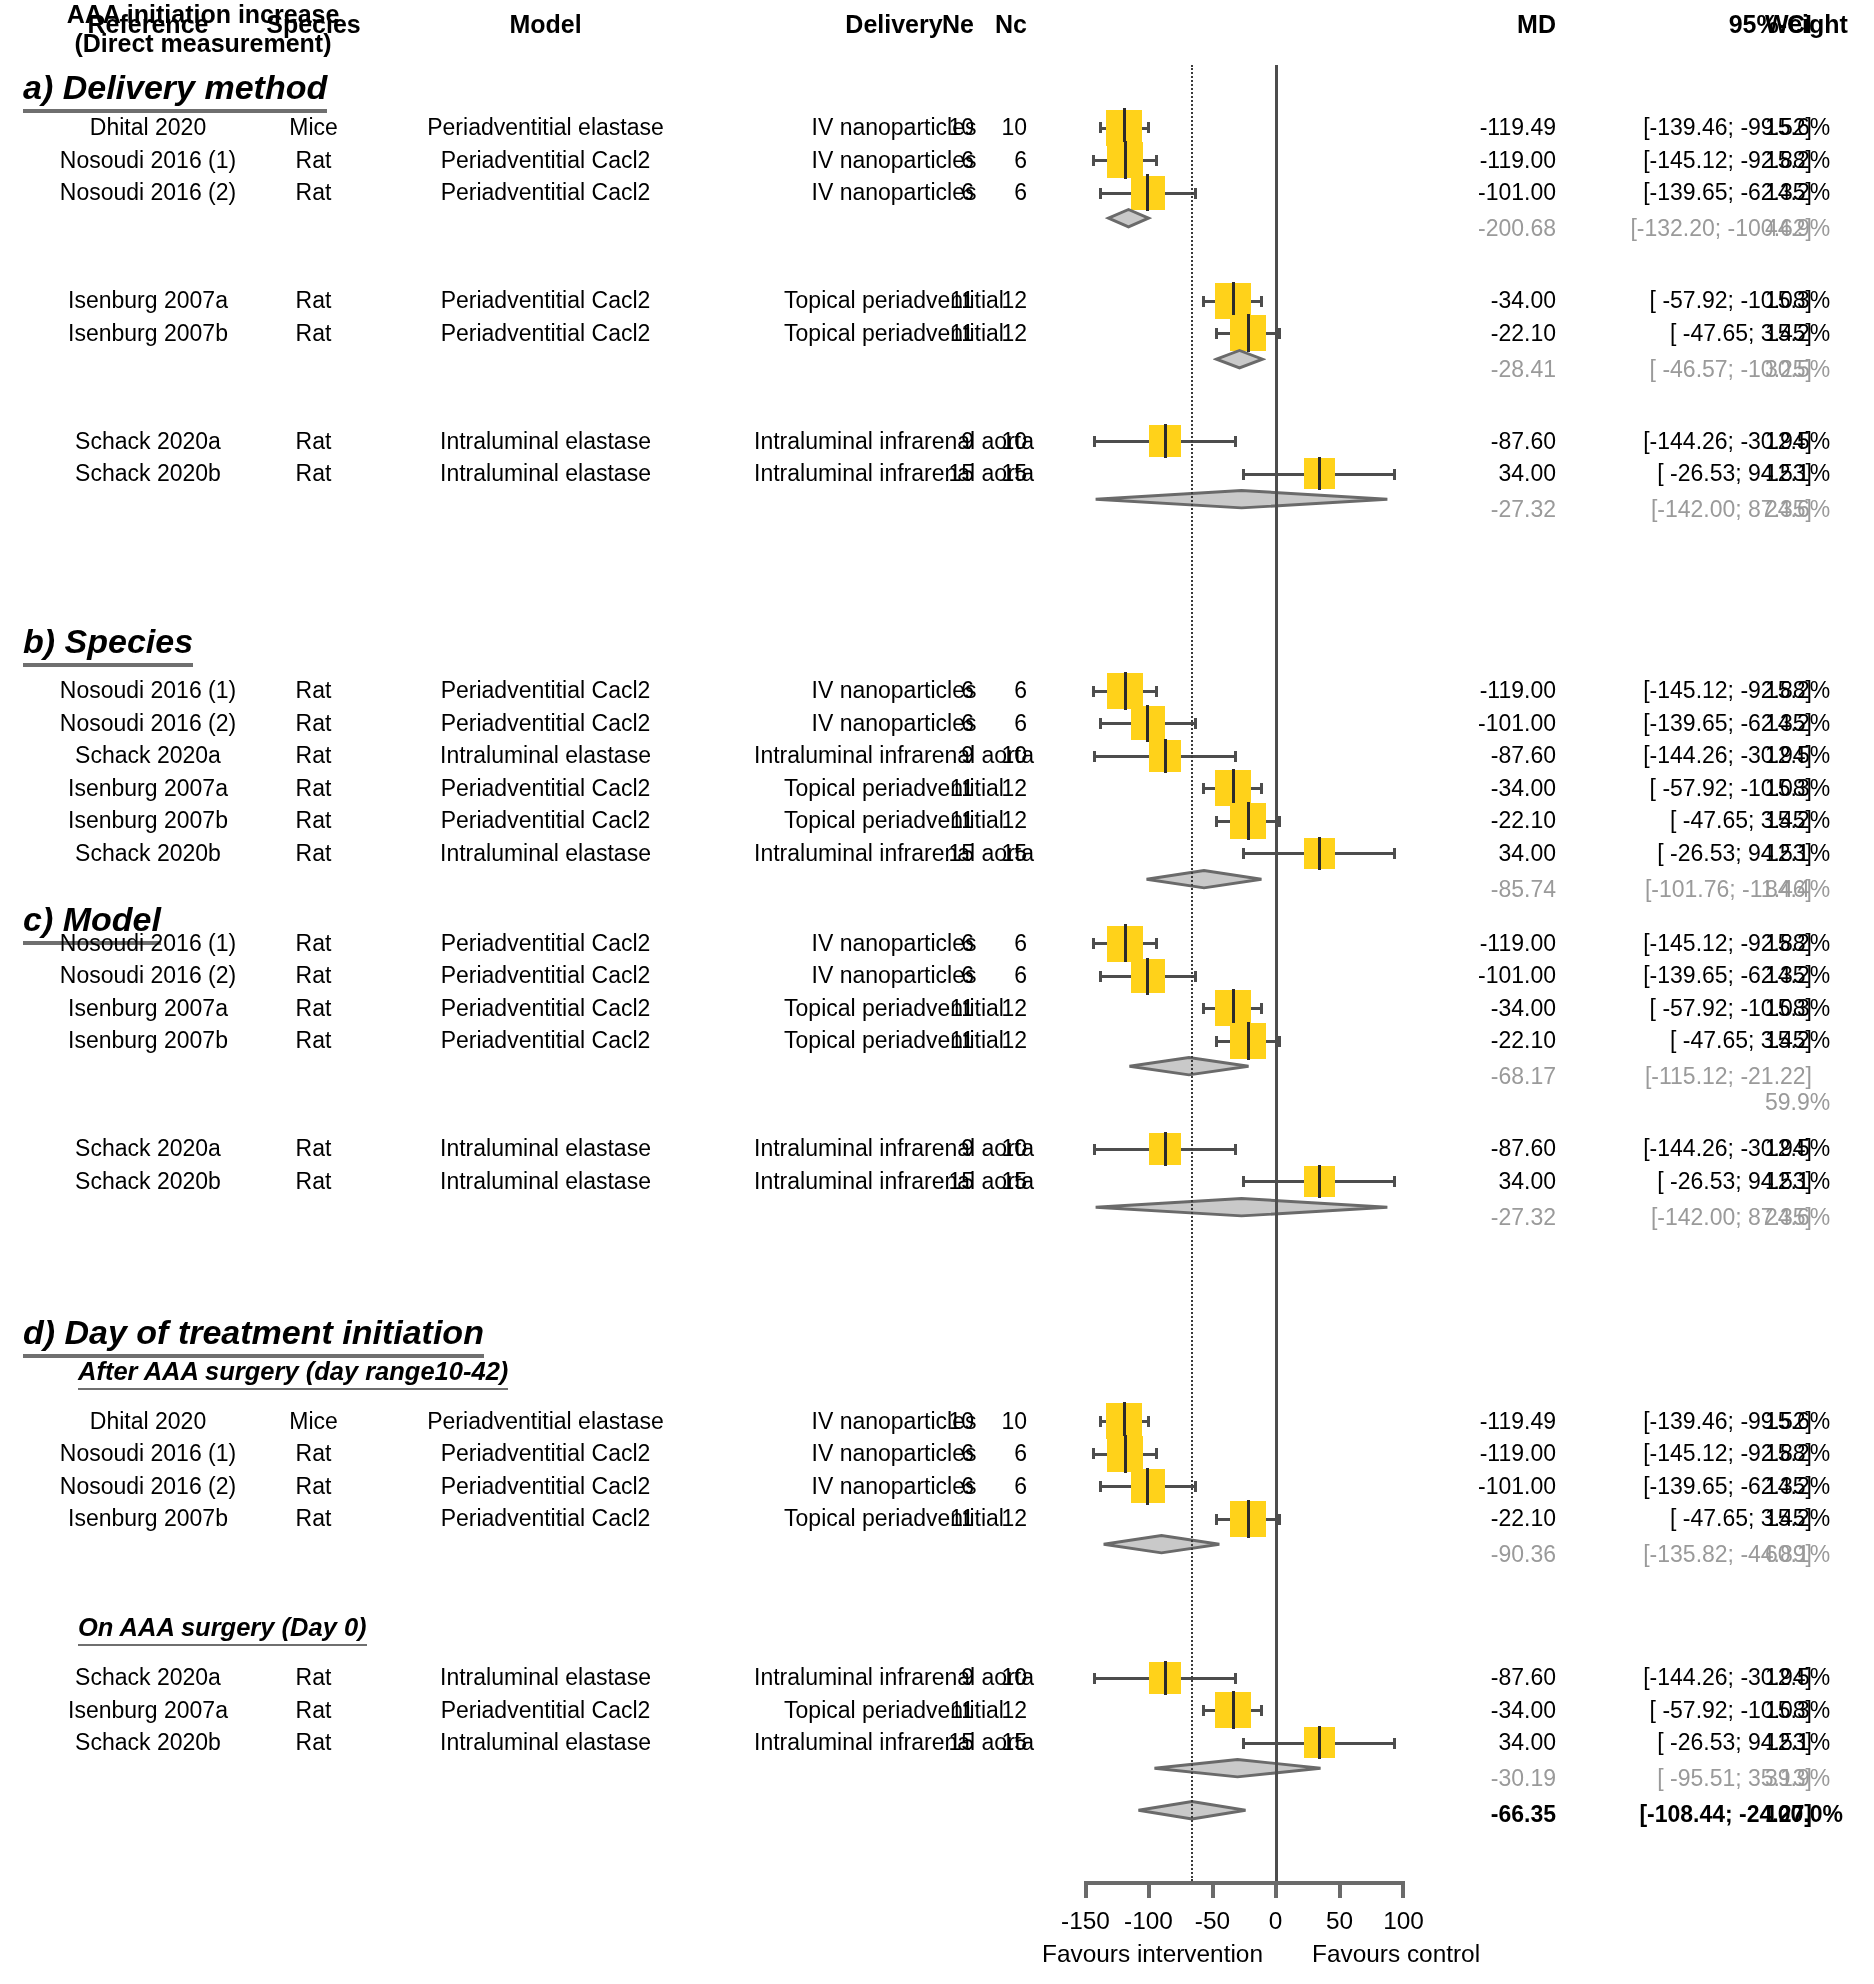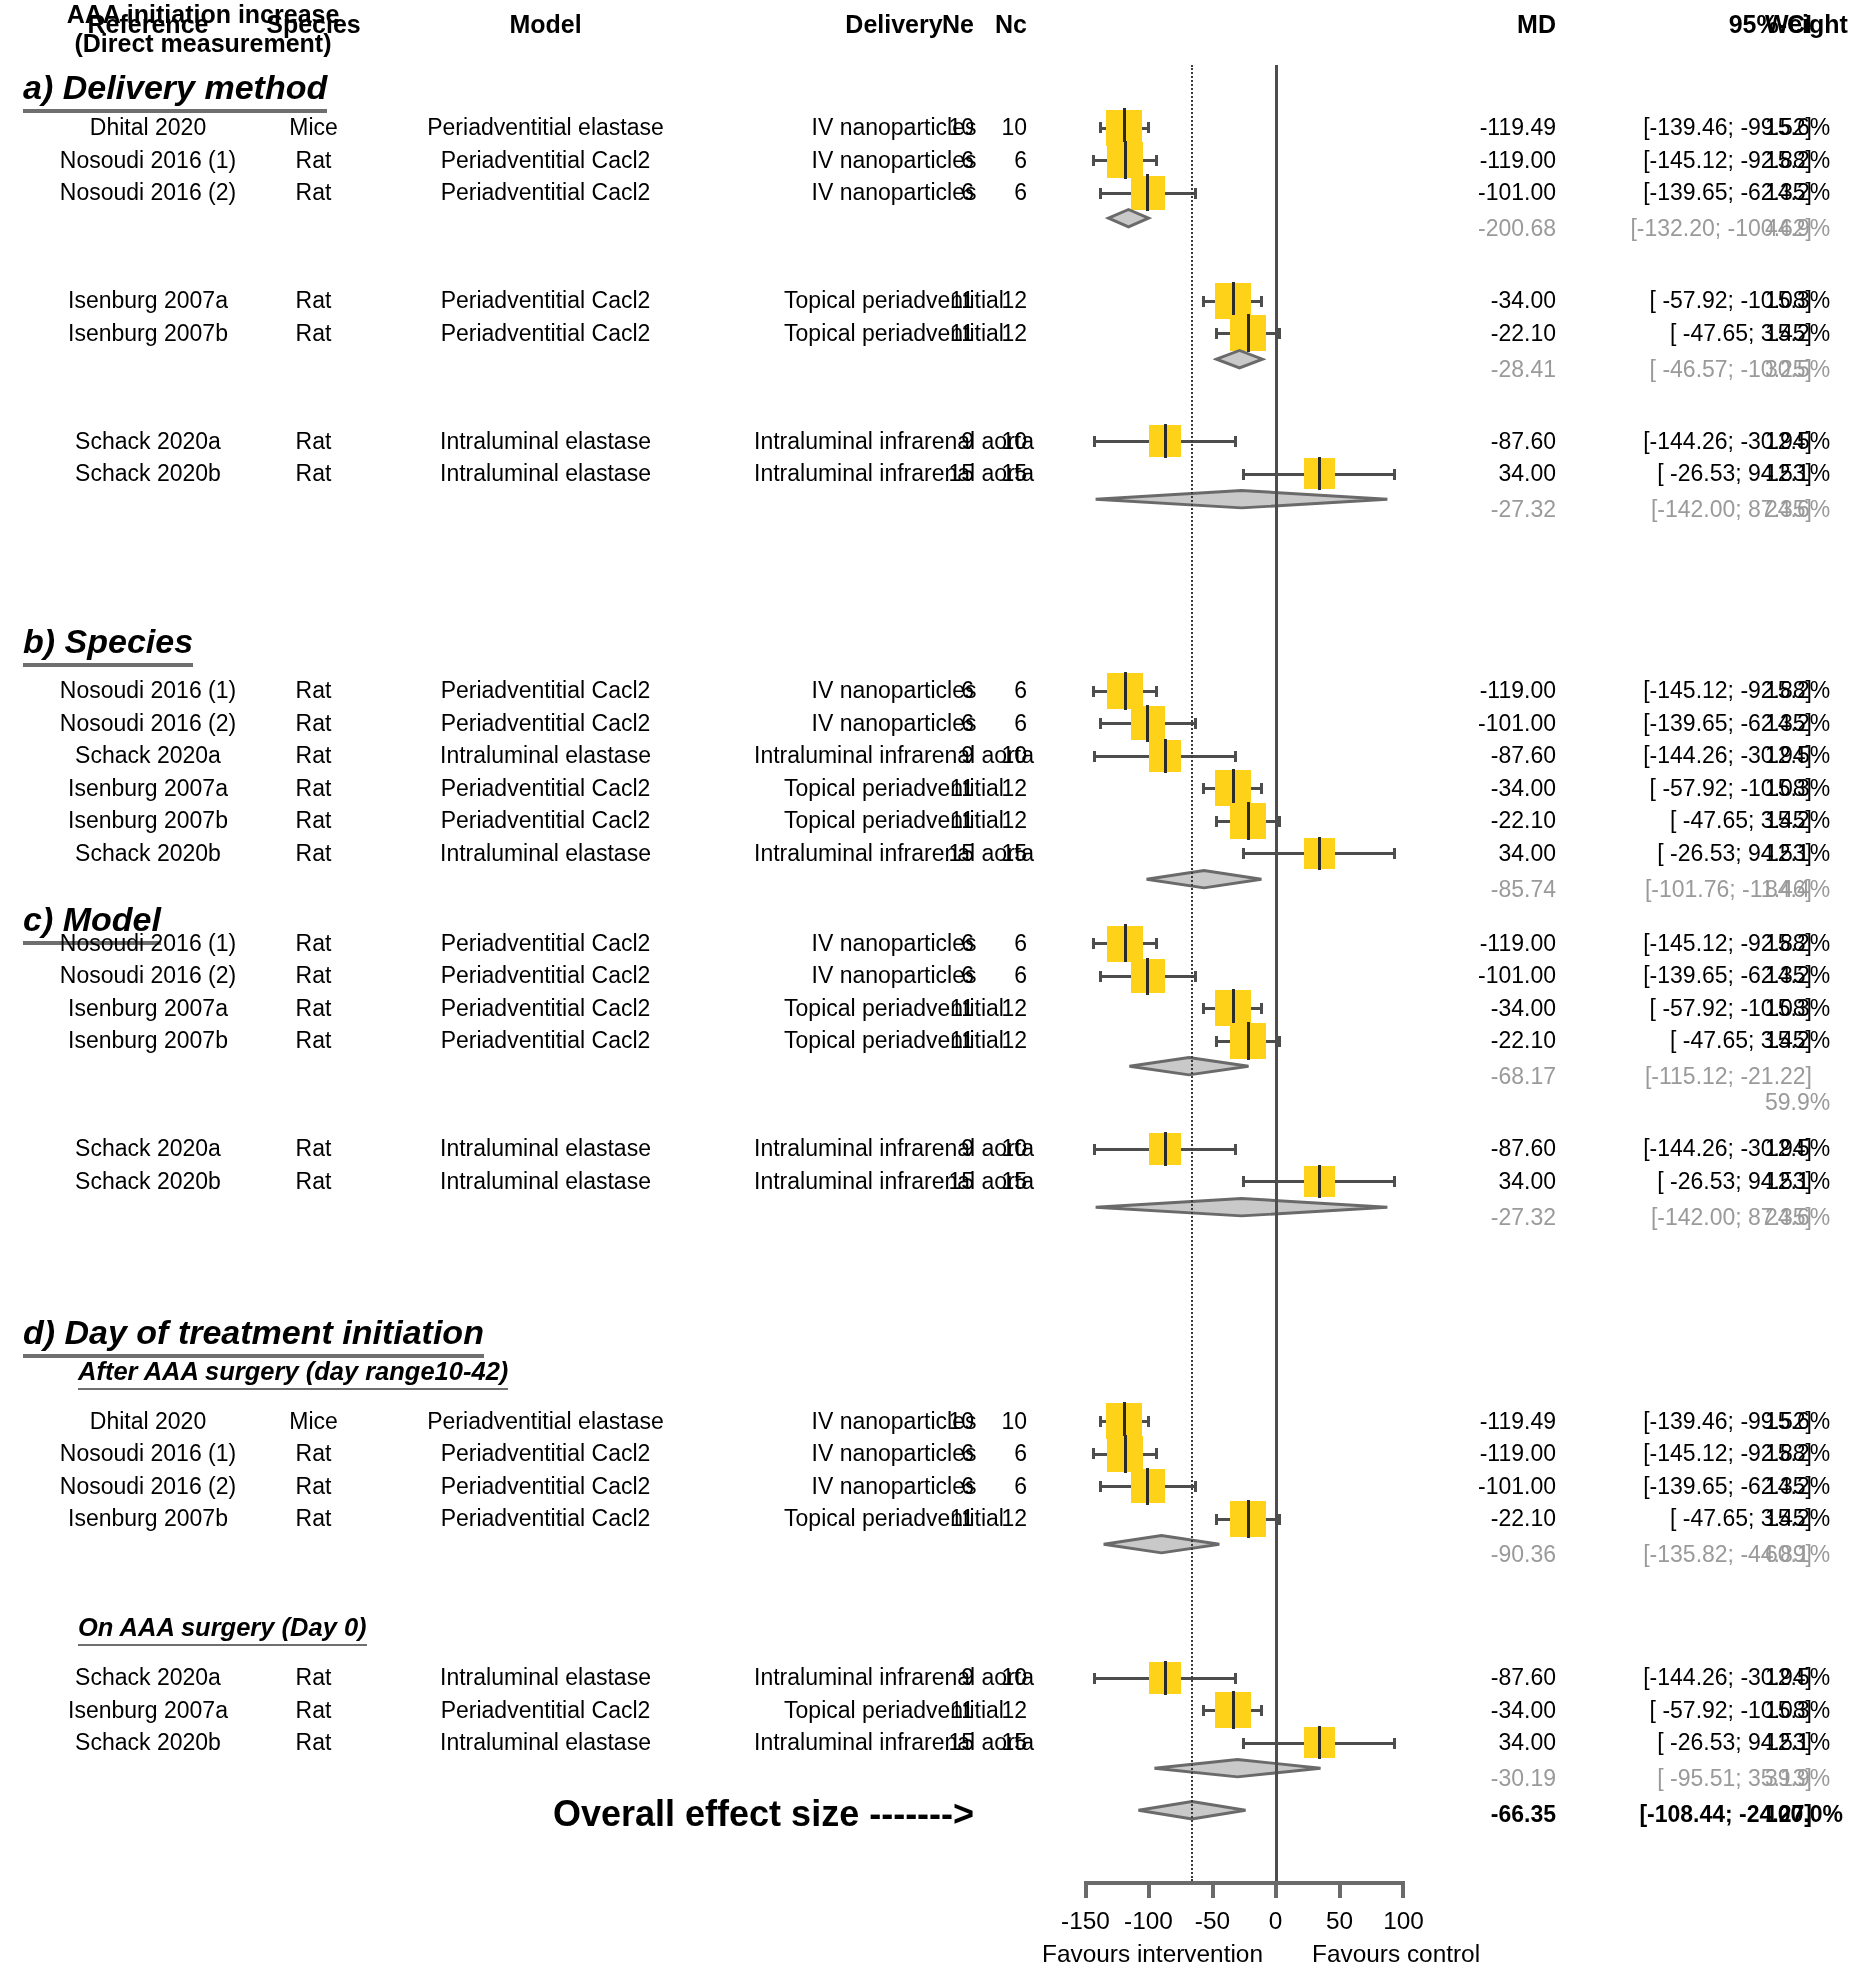--- a/index.html
+++ b/index.html
@@ -593,21 +593,20 @@
       <svg style="position:absolute; left:1151px; top:1756px;" width="173" height="24.4" viewBox="0 0 298.094 42">
         <polygon points="6,21 149.05079999999975,6 292.10159999999973,21 149.05079999999975,36" fill="#c9c9c9" stroke="#6a6a6a" stroke-width="5"></polygon>
       </svg>
       <svg style="position:absolute; left:1135px; top:1798px;" width="114" height="24.4" viewBox="0 0 196.328 42">
         <polygon points="6,21 98.17709999999988,6 190.33230000000003,21 98.17709999999988,36" fill="#c9c9c9" stroke="#6a6a6a" stroke-width="5"></polygon>
       </svg>
       <div class="vline-null" style="left:1275px; top:65px; height:1816px;"></div>
       <div class="vline-dotted" style="left:1191px; top:65px; height:1816px;"></div>
     </div>
 
-  <div class="overall-label" style="left:553px; top:1796px;">Overall effect size -------&gt;</div>
   <div class="cell c-md study" style="left:1411px;top:1803px;font-weight:bold;">-66.35</div>
   <div class="cell c-ci study" style="left:1562px;top:1803px;font-weight:bold;">[-108.44;  -24.27]</div>
   <div class="cell c-wt study" style="left:1765px;top:1803px;font-weight:bold;">100.0%</div>
 
   <div id="axis-layer">
       <div class="axis-line" style="left:1085px; top:1881px; width:318px;"></div>
       <div class="axis-tick" style="left:1084px; top:1881px;"></div>
       <div class="axis-label" style="left:1045px; top:1909px; width:81px;">-150</div>
       <div class="axis-tick" style="left:1147px; top:1881px;"></div>
       <div class="axis-label" style="left:1108px; top:1909px; width:81px;">-100</div>

